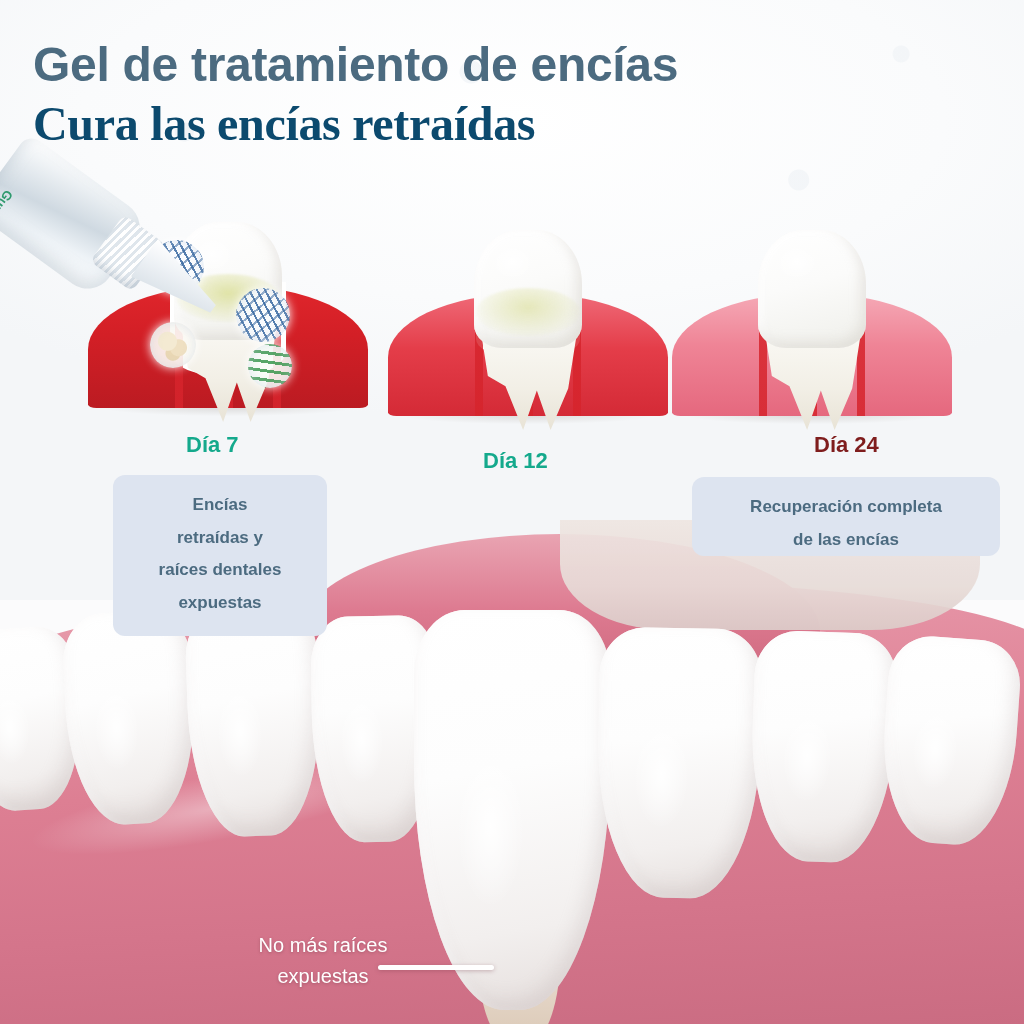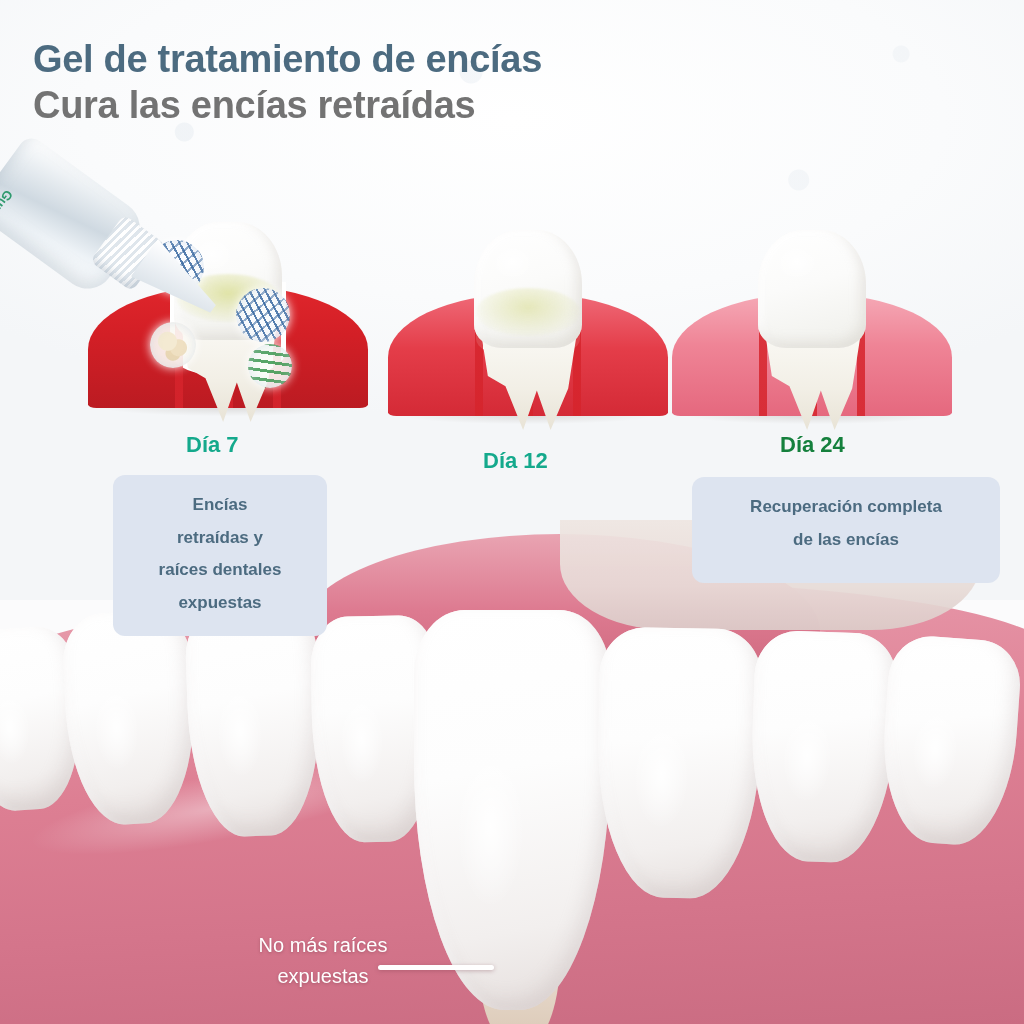--- a/index.html
+++ b/index.html
@@ -37,21 +37,21 @@
 
   
   .title-block {
     position: absolute;
     left: 33px;
     top: 36px;
     z-index: 40;
     line-height: 1.22;
   }
   .title-line {
-    font-size: 38px;
+    font-size: 48px;
     font-weight: 700;
     letter-spacing: -0.3px;
     white-space: nowrap;
   }
 
   
   .mouth-photo {
     position: absolute;
     left: 0;
     top: 520px;
@@ -370,21 +370,21 @@
     <div class="tooth t4"></div>
     <div class="t5-root"></div>
     <div class="tooth t5"></div>
     <div class="tooth t6"></div>
     <div class="tooth t7"></div>
     <div class="tooth t8"></div>
   </div>
 
   <div class="title-block">
     <div class="title-line" style="color: rgb(76, 107, 128);">Gel de tratamiento de encías</div>
-    <div class="title-line" style="color: #737373;">Cura las encías retraídas</div>
+    <div class="title-line" style="color: #0c4a6e; font-family: Liberation Serif, serif;">Cura las encías retraídas</div>
   </div>
 
   <div class="diagram" style="left:88px; top:222px;">
     <div class="dia-shadow"></div>
     <div class="crown"></div>
     <div class="plaque"></div>
     <div class="roots"></div>
     <div class="bone"></div>
     <div class="gum-arch gum-inflamed">
       <div class="notch"></div>
@@ -425,26 +425,26 @@
     <div class="roots"></div>
     <div class="bone"></div>
     <div class="gum-arch gum-healthy">
       <div class="notch" style="width:96px; height:48px;"></div>
     </div>
     <div class="ligament"></div>
   </div>
 
   <div class="day-label" style="left: 186px; top: 432px; color: rgb(20, 169, 140);">Día 7</div>
   <div class="day-label" style="left: 483px; top: 448px; color: rgb(20, 169, 140);">Día 12</div>
-  <div class="day-label" style="left: 780px; top: 432px; color: #15803d;">Día 24</div>
+  <div class="day-label" style="left: 814px; top: 432px; color: #7f1d1d;">Día 24</div>
 
   <div class="caption" style="left: 113px; top: 475px; width: 214px; height: 161px; background: rgb(221, 228, 240); color: rgb(76, 107, 128); white-space: pre-line;">Encías
 retraídas y
 raíces dentales
 expuestas</div>
-  <div class="caption" style="left: 692px; top: 477px; width: 308px; height: 106px; background: rgb(221, 228, 240); color: rgb(76, 107, 128); white-space: pre-line;">Recuperación completa
+  <div class="caption" style="left: 692px; top: 477px; width: 308px; height: 79px; background: rgb(221, 228, 240); color: rgb(76, 107, 128); white-space: pre-line;">Recuperación completa
 de las encías</div>
 
   <div class="bottom-note" style="left:238px; top:930px; width:170px;">No más raíces
 expuestas</div>
   <div class="note-rule" style="left:378px; top:965px; width:116px;"></div>
 
 </div>
 
 </body></html>

